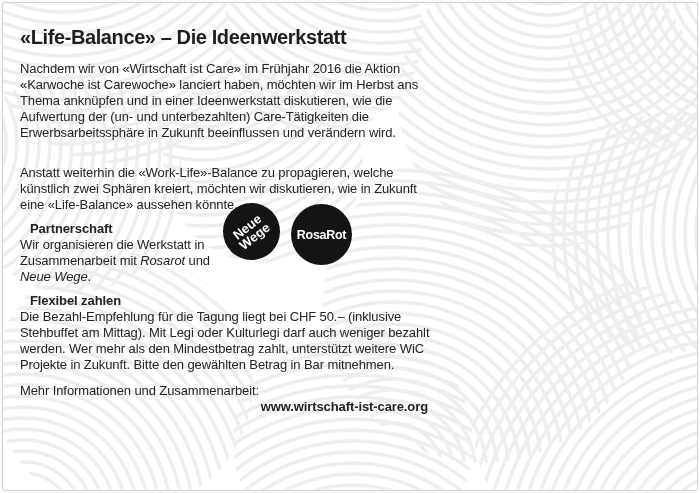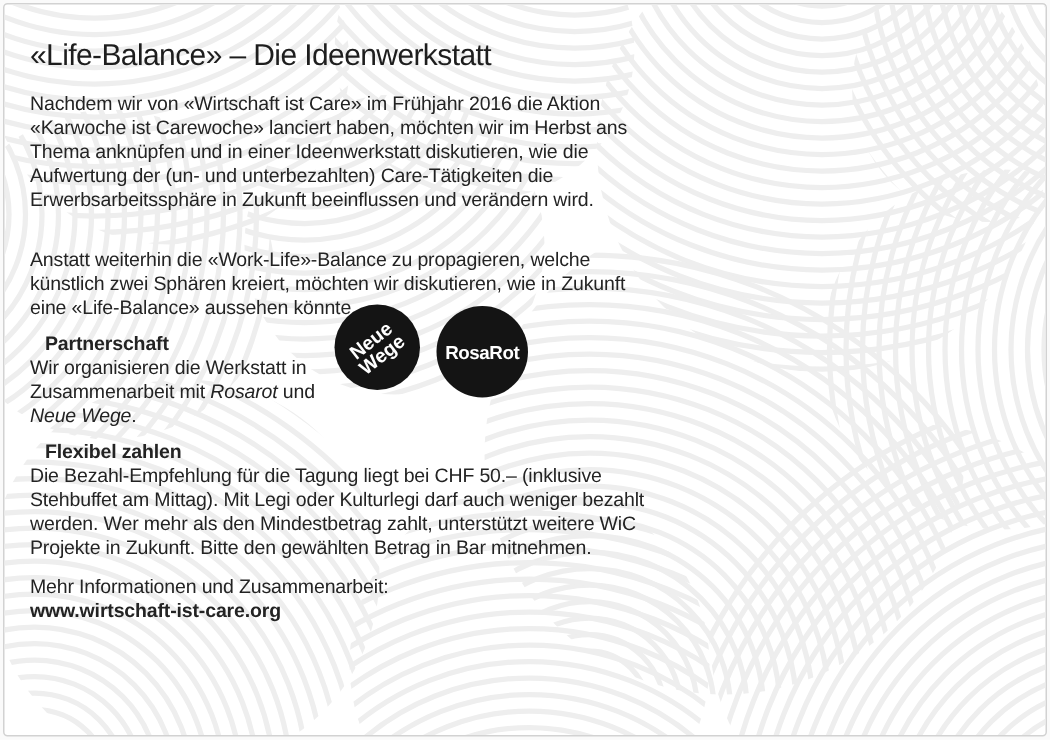--- a/index.html
+++ b/index.html
@@ -30,21 +30,21 @@
     width: 694px; height: 487px;
     box-sizing: border-box;
     padding: 12px 0 0 17px;
     z-index: 1;
     color: #232323;
   }
   h1 {
     margin: 10px 0 0 0;
     font-size: 20px;
     line-height: 24px;
-    font-weight: 400;
+    font-weight: 700;
     letter-spacing: -0.4px;
     color: #1e1e1e;
   }
   p, h2 {
     margin: 0;
     font-size: 13px;
     line-height: 16px;
     letter-spacing: -0.1px;
   }
   h2 {
@@ -59,21 +59,21 @@
   .intro2 { margin-top: 24px; }
   .partnership-text { max-width: 206px; }
   .italic { font-style: italic; }
   .link {
     text-decoration: underline;
     text-underline-offset: 2px;
     color: #232323;
     cursor: pointer;
   }
   .footer-label { margin-top: 10px; }
-  .website { font-weight: 700; }
+  .website { font-weight: 700; text-align: right; }
   .badge {
     position: absolute;
     border-radius: 50%;
     background: #141414;
     color: #ffffff;
     display: flex;
     align-items: center;
     justify-content: center;
     text-align: center;
     z-index: 2;

